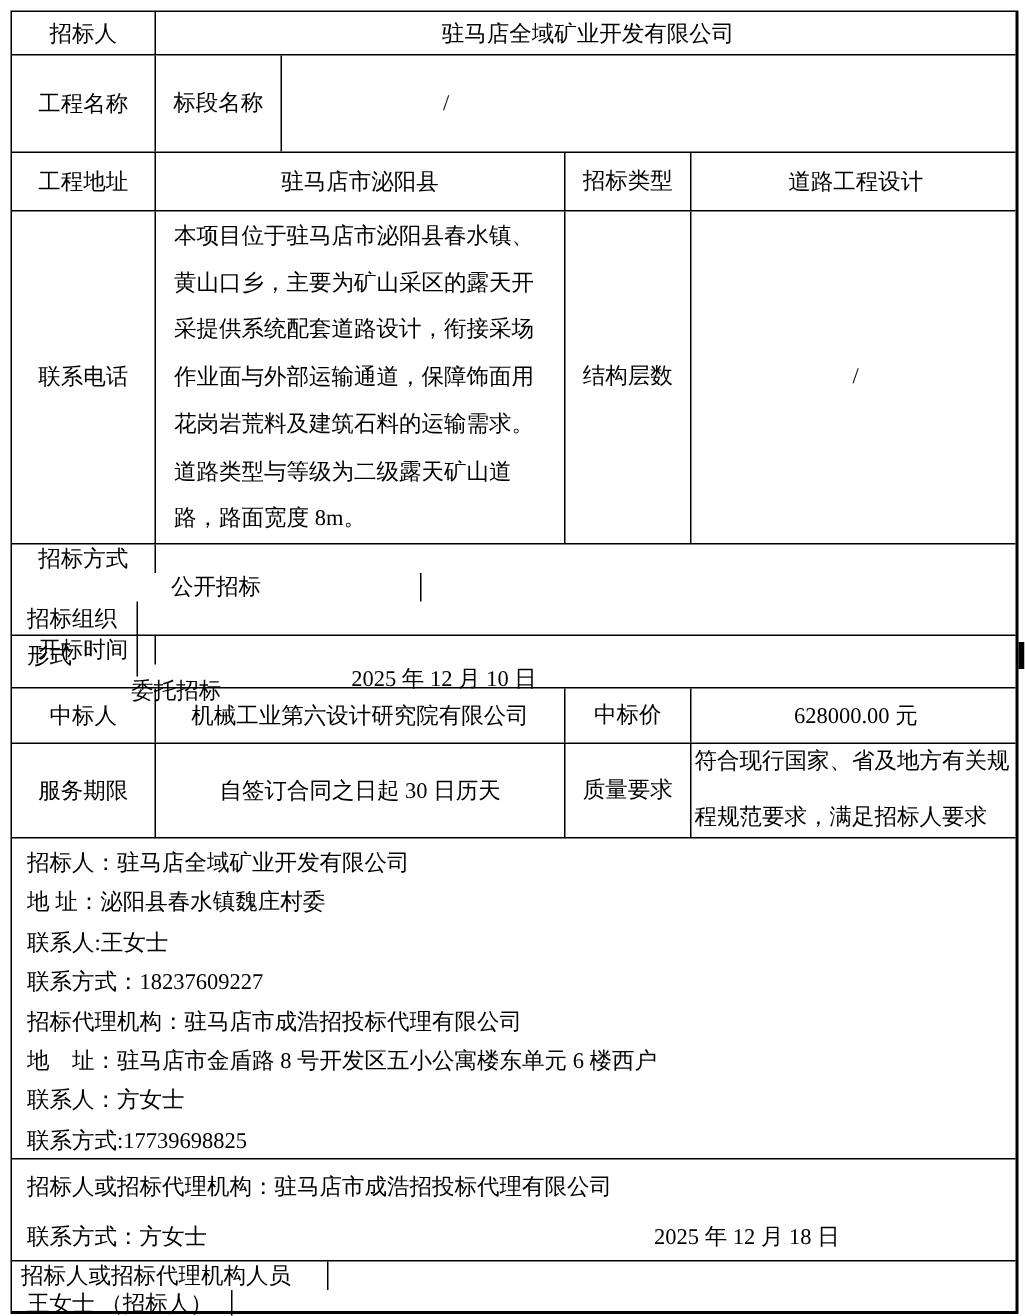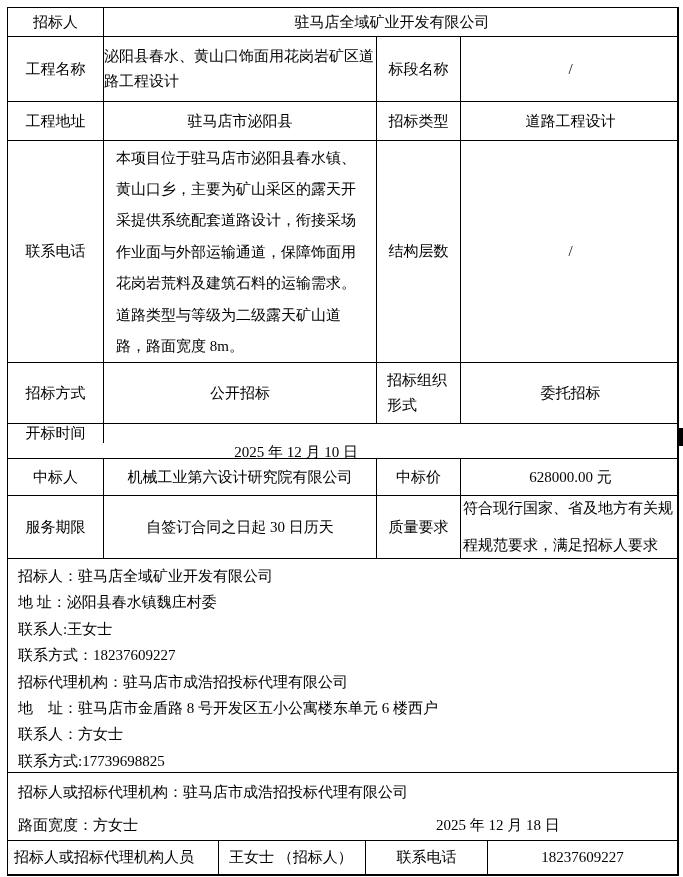--- a/index.html
+++ b/index.html
@@ -6,38 +6,38 @@
   html,body { width:683px; height:877px; background:#fff; }
   body {
     font-family:"Liberation Serif","DejaVu Serif",serif;
     color:#000; font-size:15px; position:relative; overflow:hidden;
   }
   .doc-table {
     position:absolute; left:7px; top:7px; width:672px;
     border:solid #000; border-width:1px 2px 2px 1px; background:#fff;
   }
   .row { display:flex; border-bottom:1px solid #000; width:100%; }
-  .row.last { border-bottom:none; }
+  .row.last { border-bottom:none;flex-direction:column; }
   .cell {
     border-right:1px solid #000;
     display:flex; align-items:center; justify-content:center;
     overflow:hidden;
   }
   .cell.end { border-right:none; }
   .c1 { width:96px; flex:none; }
   .c2 { width:273px; flex:none; }
   .c3 { width:84px; flex:none; padding:0 10px; line-height:25px; }
   .c4 { width:219px; flex:none; }
   .cspan { width:576px; flex:none; }
   
   .h-r1 { height:29px; }
   .h-r2 { height:65px; }
   .h-r3 { height:39px; }
   .h-r4 { height:222px; }
-  .h-r5 { height:61px; }
+  .h-r5 { height:61px;flex-direction:column; }
   .h-r6 { height:35px;flex-direction:column; }
   .h-r7 { height:37px; }
   .h-r8 { height:63px; }
   .h-a  { height:214px; }
   .h-b  { height:68px; }
   .h-c  { height:33px; }
   .name-cell { line-height:25px; }
   .para-cell {
     justify-content:flex-start; text-align:left;
     padding:2px 6px 0 12px; line-height:31.4px;
@@ -71,21 +71,20 @@
 
 <div class="doc-table">
 
   <div class="row h-r1">
     <div class="cell c1">招标人</div>
     <div class="cell cspan end">驻马店全域矿业开发有限公司</div>
   </div>
 
   <div class="row h-r2">
     <div class="cell c1">工程名称</div>
-    <div class="cell c2 name-cell">泌阳县春水、黄山口饰面用花岗岩矿区道路工程设计</div>
     <div class="cell c3">标段名称</div>
     <div class="cell c4 end">/</div>
   </div>
 
   <div class="row h-r3">
     <div class="cell c1">工程地址</div>
     <div class="cell c2">驻马店市泌阳县</div>
     <div class="cell c3">招标类型</div>
     <div class="cell c4 end">道路工程设计</div>
   </div>
@@ -133,21 +132,21 @@
       <span class="contact-line">地　址：驻马店市金盾路 8 号开发区五小公寓楼东单元 6 楼西户</span>
       <span class="contact-line">联系人：方女士</span>
       <span class="contact-line">联系方式:17739698825</span>
     </div>
   </div>
 
   <div class="row h-b">
     <div class="cell end agency-block" style="width:100%;">
       <span class="agency-line1">招标人或招标代理机构：驻马店市成浩招投标代理有限公司</span>
       <span class="agency-line2">
-        <span>路面宽度：方女士</span>
+        <span>联系方式：方女士</span>
         <span class="agency-date">2025 年 12 月 18 日</span>
       </span>
     </div>
   </div>
 
   <div class="row h-c last">
     <div class="cell fc1">招标人或招标代理机构人员</div>
     <div class="cell fc2">王女士 （招标人）</div>
     <div class="cell fc3">联系电话</div>
     <div class="cell fc4 end">18237609227</div>

